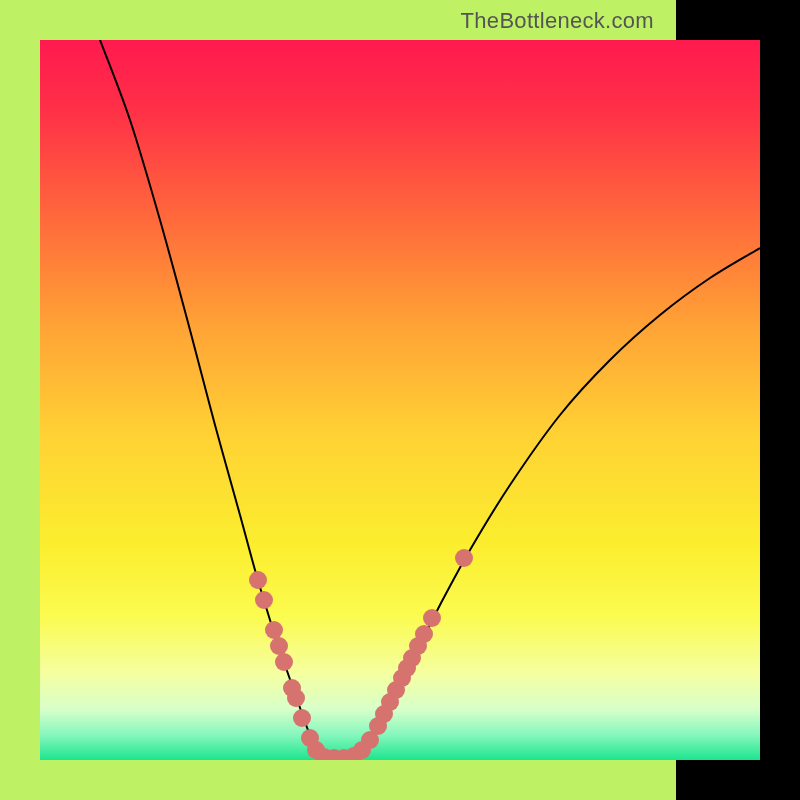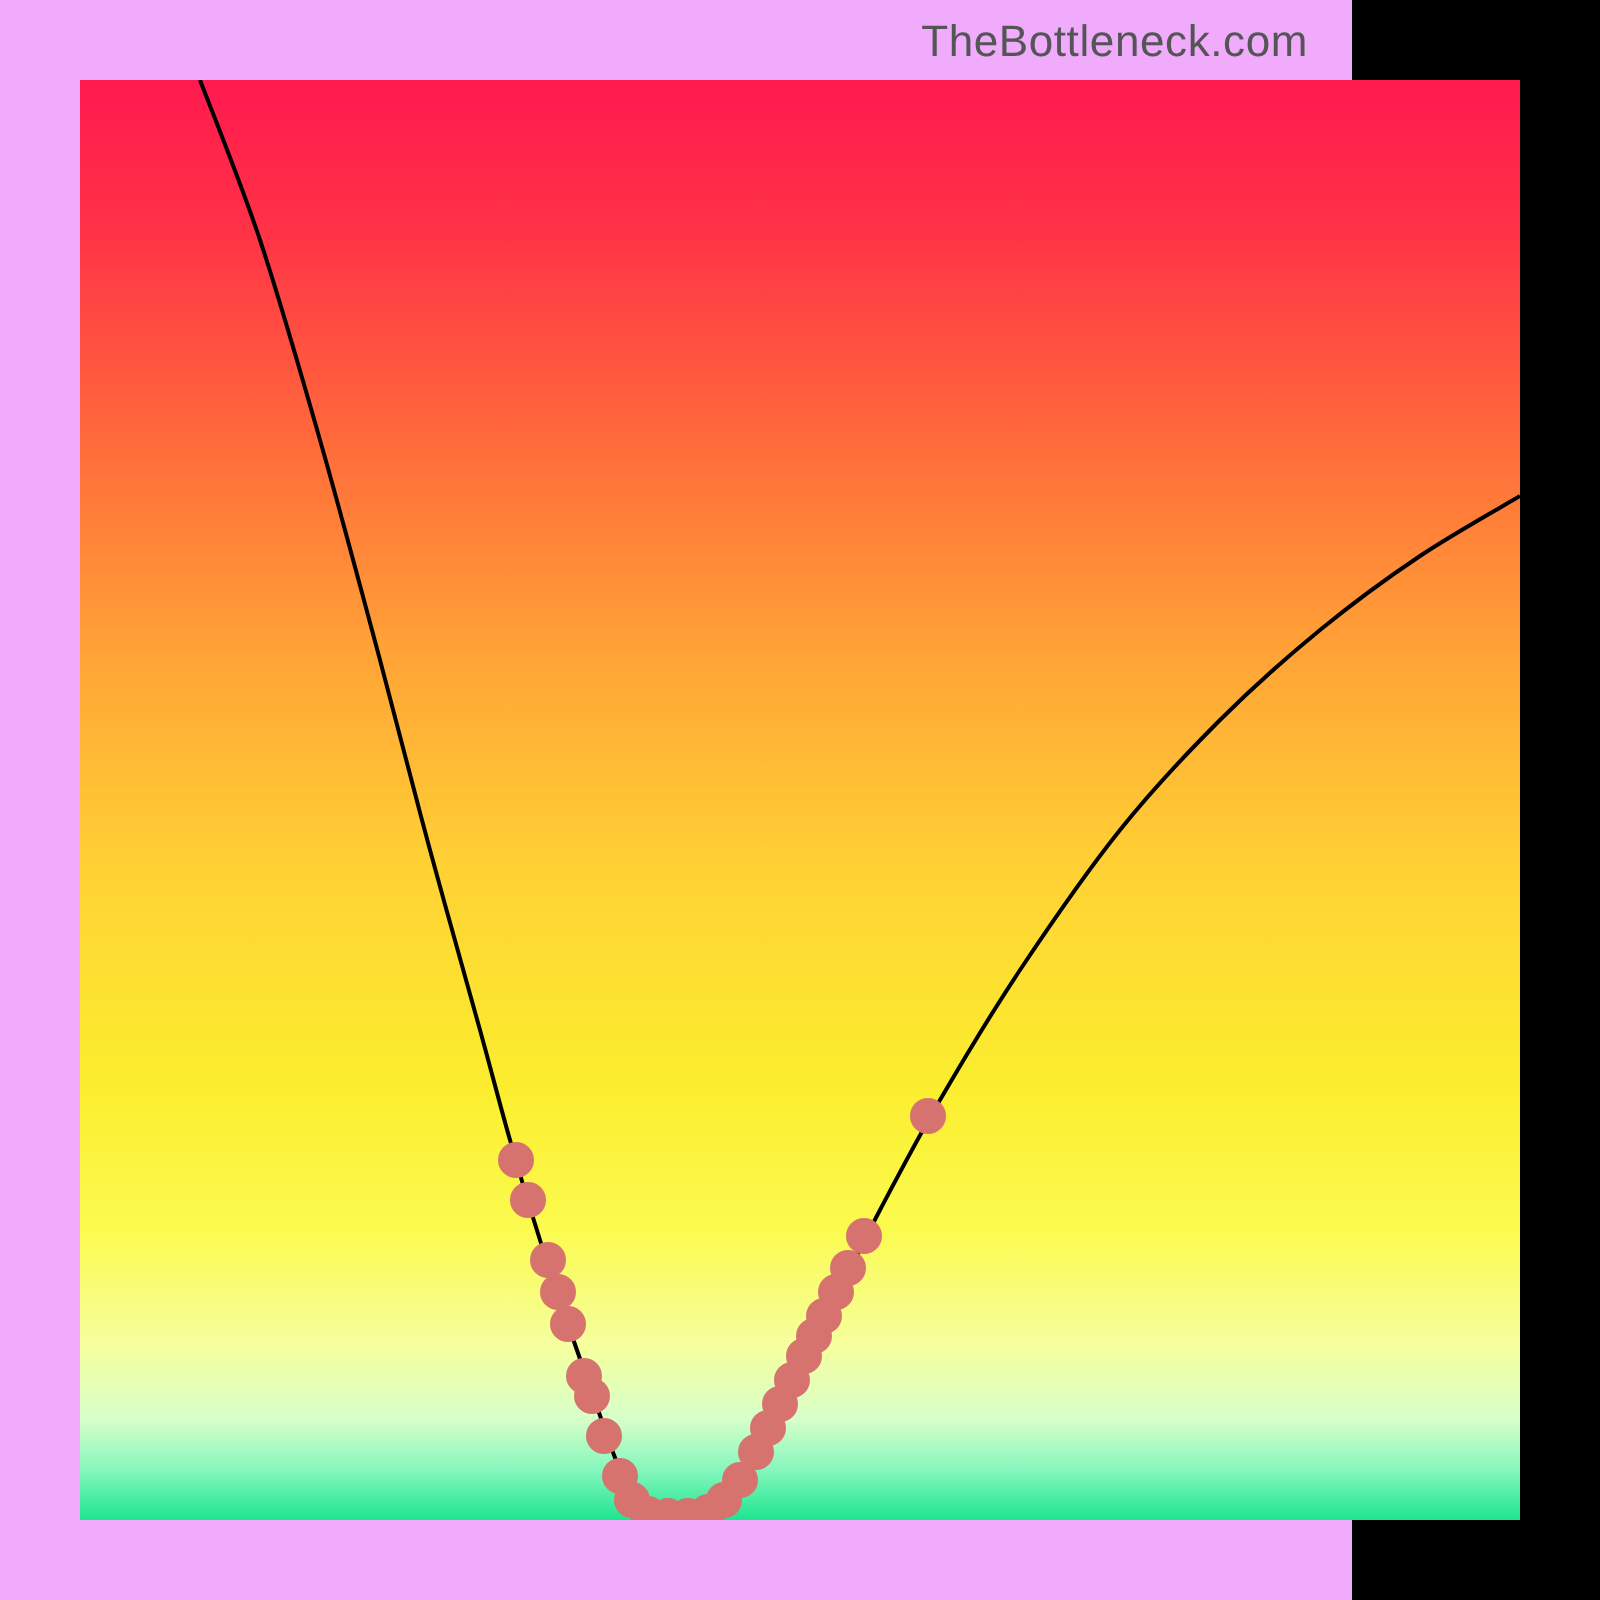--- a/index.html
+++ b/index.html
@@ -8,21 +8,21 @@
     width: 800px;
     height: 800px;
     overflow: hidden;
     background: #000;
     font-family: Arial, Helvetica, sans-serif;
   }
   .frame {
     position: relative;
     width: 676px;
     height: 800px;
-    background: #f0abfc;
+    background: #bef264;
     text-decoration: underline;
   }
   .plot-area {
     position: absolute;
     left: 40px;
     top: 40px;
     width: 720px;
     height: 720px;
     overflow: hidden;
   }

